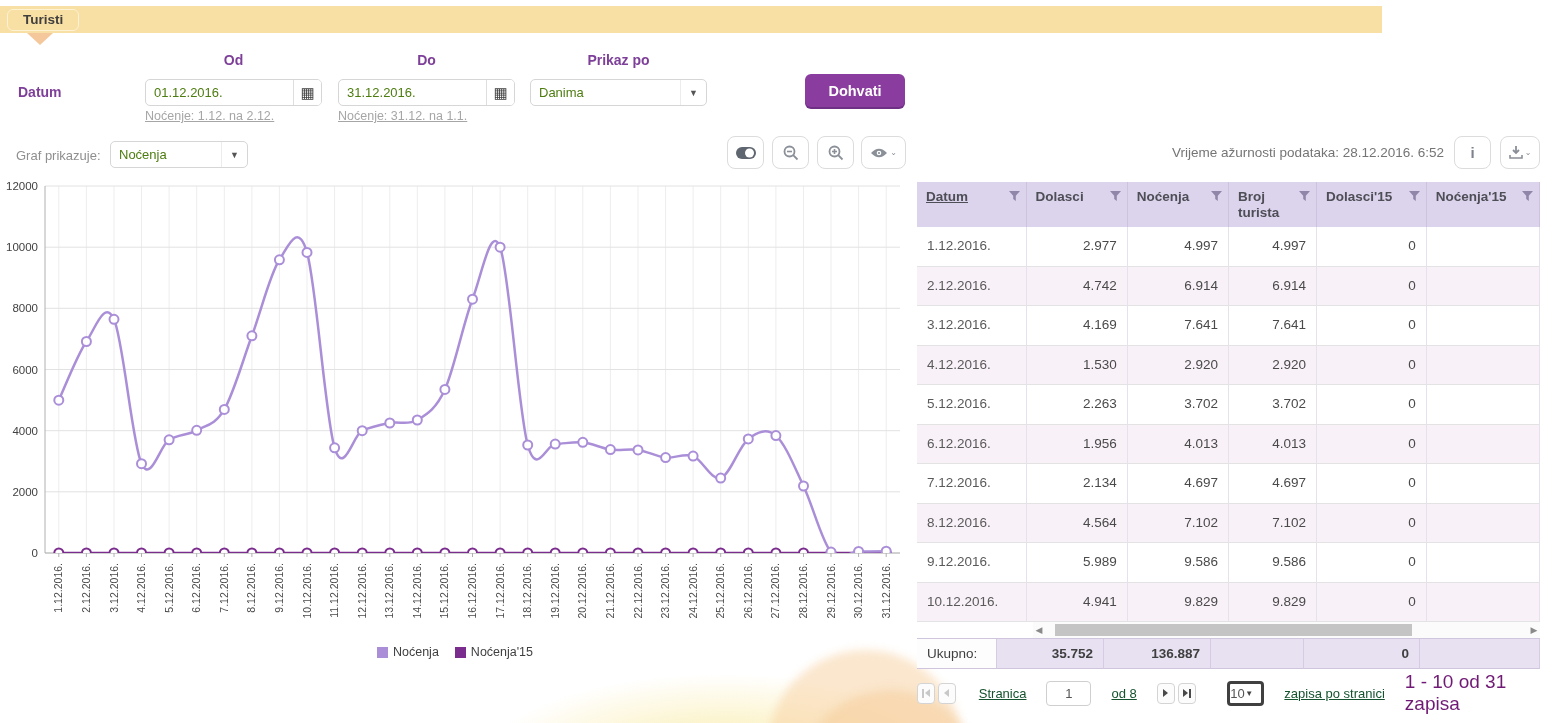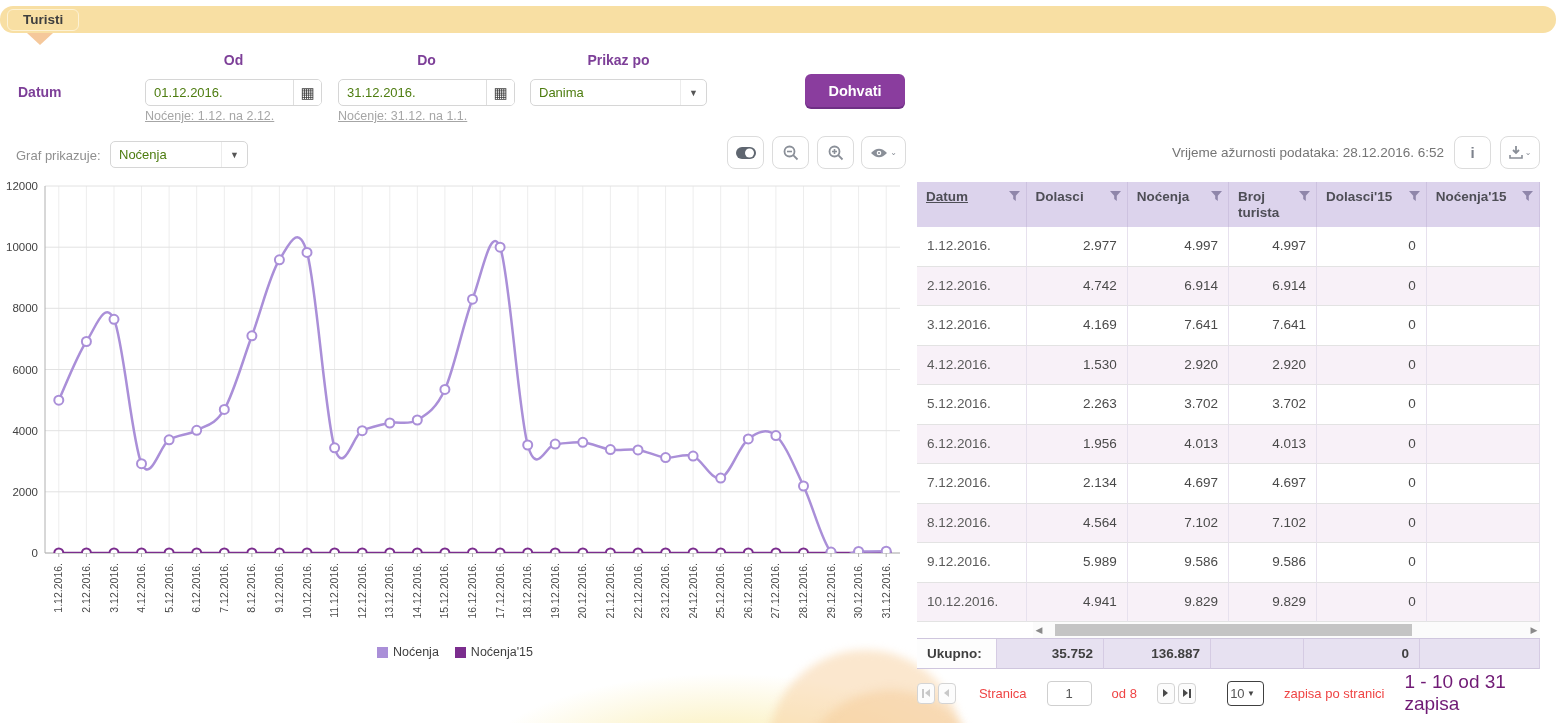--- a/index.html
+++ b/index.html
@@ -9,21 +9,21 @@
 
   
   .blob-yellow { position:absolute; left:470px; top:670px; width:510px; height:190px;
     background:radial-gradient(ellipse at center, rgba(248,231,148,.85) 0%, rgba(248,231,148,0) 68%); }
   .blob-peach1 { position:absolute; left:768px; top:650px; width:195px; height:195px; border-radius:50%;
     background:rgba(247,211,166,.55); filter:blur(4px); }
   .blob-peach2 { position:absolute; left:800px; top:690px; width:180px; height:180px; border-radius:50%;
     background:rgba(246,203,152,.5); filter:blur(5px); }
 
   
-  .topbar { position:absolute; left:0; top:6px; width:1556px; height:27px; background:#f8dfa3;border-radius:13px; }
+  .topbar { position:absolute; left:0; top:6px; width:1382px; height:27px; background:#f8dfa3; }
   .tab { position:absolute; left:7px; top:3px; height:22px; line-height:20px; padding:0 15px;
          background:#f8dfa3; border:1px solid #fdf2d4; border-radius:6px;
          font-size:13.5px; font-weight:bold; color:#3f3f3f; cursor:pointer; }
   .tab-pointer { position:absolute; left:27px; top:33px; width:0; height:0;
          border-left:13px solid transparent; border-right:13px solid transparent; border-top:12px solid #f5c89b; }
 
   
   .col-label { position:absolute; top:52px; width:177px; text-align:center; color:#7d3f98; font-weight:bold; font-size:14px; }
   .datum-label { position:absolute; left:18px; top:84px; color:#7d3f98; font-weight:bold; font-size:14px; }
 
@@ -67,38 +67,38 @@
   .tr.alt { background:#f8f1f8; }
   .td { border-right:1px solid #e7e1ee; border-bottom:1px solid #e3e3e3; padding:0 10px; line-height:38px;
         font-size:13.5px; color:#5a5a5a; white-space:nowrap; overflow:hidden; }
   .td.num { text-align:right; color:#4a4a4a; }
   .hscroll { margin-left:116px; width:507px; height:16px; display:flex; align-items:center; background:#fbfbfb; }
   .hs-arrow { width:12px; display:flex; justify-content:center; color:#8a8a8a; font-size:9px; cursor:pointer; }
   .hs-track { flex:1; height:12px; position:relative; }
   .hs-thumb { position:absolute; left:2%; top:0; width:74%; height:12px; background:#c4c4c4; cursor:pointer; }
   .totals { display:flex; height:31px; border-top:1px solid #cfc6de; }
   .t-label { width:116px; background:#fdfdfd; border-right:1px solid #d5cbe3; border-bottom:1px solid #cfc6de;
-             font-weight:bold; color:#3f3f3f; font-size:13.5px; line-height:29px; padding-left:10px; }
+             font-weight:normal; color:#3f3f3f; font-size:13.5px; line-height:29px; padding-left:10px; }
   .td.tot { background:#e7e1f1; border-right:1px solid #d5cbe3; border-bottom:1px solid #cfc6de;
             font-weight:bold; color:#3f3f3f; line-height:29px; }
 
   
   .pager { position:absolute; left:917px; top:679px; width:623px; height:28px; display:flex; align-items:center; }
   .pg-btn { width:21px; height:21px; background:#fcfcfc; border:1px solid #d4d4d4; border-radius:4px;
             display:flex; align-items:center; justify-content:center; gap:1px; margin-right:3px; cursor:pointer; }
   .arr-l { width:0; height:0; border-top:4.5px solid transparent; border-bottom:4.5px solid transparent; border-right:5.5px solid #4a4a4a; }
   .arr-r { width:0; height:0; border-top:4.5px solid transparent; border-bottom:4.5px solid transparent; border-left:5.5px solid #4a4a4a; }
   .bar { width:2px; height:9px; background:#4a4a4a; }
   .dis .arr-l, .dis .arr-r { border-right-color:#c8c8c8; border-left-color:#c8c8c8; }
   .dis .arr-l { border-right-color:#c8c8c8; }
   .dis .bar { background:#c8c8c8; }
-  .pg-text { font-size:13px; color:#ef4444; margin:0 20px; white-space:nowrap; }
+  .pg-text { font-size:13px; color:#14532d; margin:0 20px; white-space:nowrap;text-decoration:underline; }
   .pg-input { width:45px; height:25px; border:1px solid #cfcfcf; border-radius:4px; text-align:center;
               font-size:13px; color:#555; font-family:"Liberation Sans", sans-serif; }
-  .pg-select { width:44px; height:25px; border:1px solid #404040; border-radius:4px; background:#fff;
+  .pg-select { width:44px; height:25px; border:3px solid #404040; border-radius:4px; background:#fff;
                display:flex; align-items:center; margin-left:28px; cursor:pointer; }
   .pg-select .val { flex:1; text-align:center; font-size:13px; color:#555; }
   .pg-select .caret { width:16px; font-size:8px; color:#444; }
   .pg-range { margin-left:auto; font-size:19px; color:#701a75; }
 </style>
 </head>
 <body>
 
 <div class="page">
 

